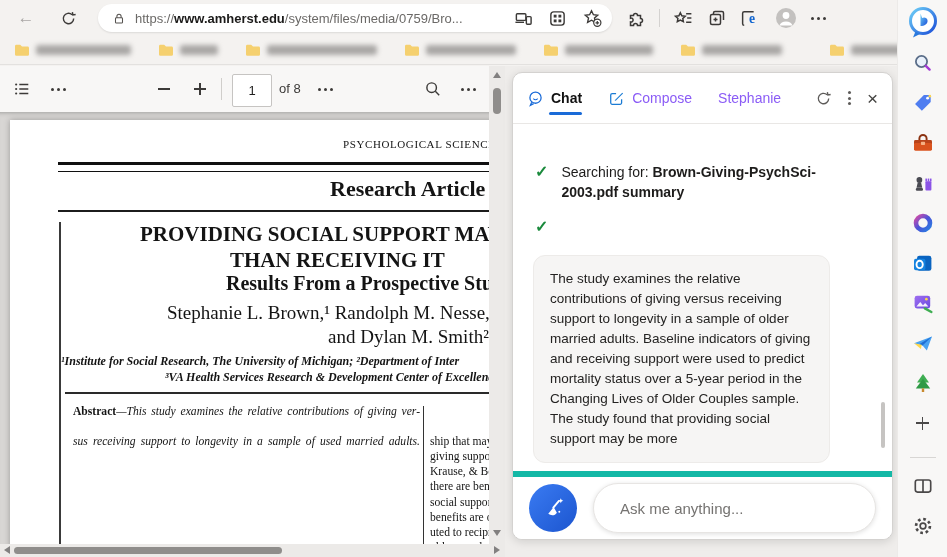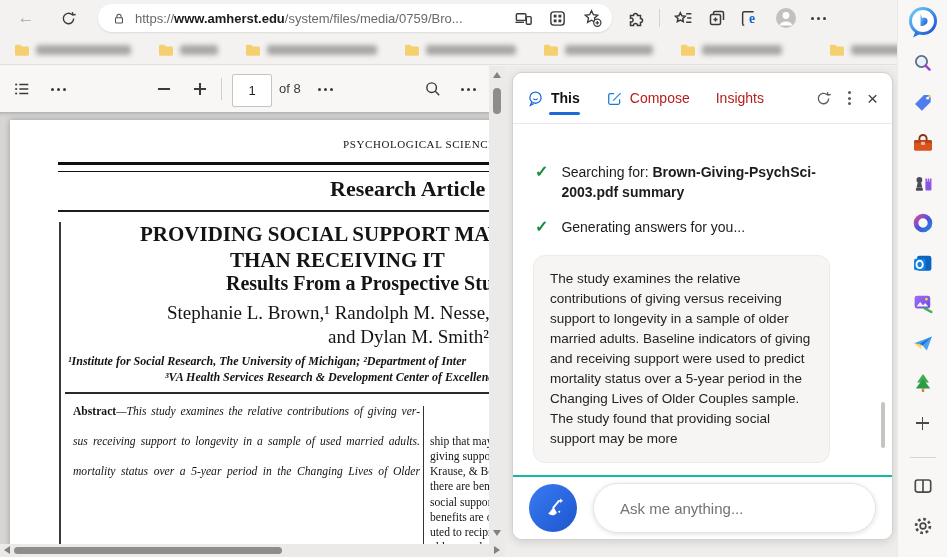--- a/index.html
+++ b/index.html
@@ -58,21 +58,21 @@
   .rule-double{position:absolute;left:48px;top:42px;width:648px;height:6px;border-top:3.5px solid #101010;border-bottom:1px solid #101010;}
   .research-article{left:320px;top:56px;font-size:22px;font-weight:bold;}
   .rule-2{position:absolute;left:48px;top:90px;width:648px;height:2px;background:#1c1c1c;}
   .vbar-title{position:absolute;left:49px;top:102px;width:2px;height:322px;background:#3a3a3a;}
   .title-l1{left:130px;top:102px;font-size:21px;font-weight:bold;}
   .title-l2{left:220px;top:128px;font-size:21px;font-weight:bold;}
   .subtitle{left:216px;top:152px;font-size:20px;font-weight:bold;}
   .authors-l1{left:157px;top:182px;font-size:19px;}
   .authors-l2{left:318px;top:206px;font-size:19px;}
   .affil{font-style:italic;font-size:12px;font-weight:bold;}
-  .affil1{left:58px;top:234px;}
+  .affil1{left:51px;top:234px;}
   .affil2{left:155px;top:250px;}
   .rule-3{position:absolute;left:55px;top:272px;width:641px;height:1.5px;background:#2a2a2a;}
   .abs-left{position:absolute;left:63px;top:284px;width:347px;font-size:11.6px;font-style:italic;line-height:15.1px;}
   .jline{text-align:justify;}
   .jline::after{content:"";display:inline-block;width:100%;height:0;}
   .abs-label{font-weight:bold;font-style:normal;}
   .col-div{position:absolute;left:413px;top:286px;width:1px;height:150px;background:#333;}
   .abs-right{position:absolute;left:420px;top:284px;width:83px;font-size:11.6px;line-height:15.1px;white-space:pre;overflow:hidden;}
 
   
@@ -84,42 +84,42 @@
   .tri-up{border-left:4.5px solid transparent;border-right:4.5px solid transparent;border-bottom:6px solid #828080;left:3.5px;top:6px;}
   .tri-down{border-left:4.5px solid transparent;border-right:4.5px solid transparent;border-top:6px solid #828080;left:3.5px;bottom:8px;}
   .tri-left{border-top:4.5px solid transparent;border-bottom:4.5px solid transparent;border-right:6px solid #828080;left:4px;top:2px;}
   .tri-right{border-top:4.5px solid transparent;border-bottom:4.5px solid transparent;border-left:6px solid #828080;right:5px;top:2px;}
 
   
   .chat-bg{position:absolute;left:505px;top:66px;width:392px;height:491px;background:#efedeb;}
   .panel{position:absolute;left:512px;top:72px;width:381px;height:468px;background:#fff;border:1px solid #d4d2d0;
          border-radius:10px;box-shadow:0 2px 10px rgba(0,0,0,.13);box-sizing:border-box;display:flex;flex-direction:column;overflow:hidden;}
   .panel-header{height:50px;flex:0 0 50px;display:flex;align-items:center;padding:0 14px;border-bottom:1px solid #e9e7e5;}
-  .tab{display:flex;align-items:center;gap:7px;font-size:14px;color:#b91c1c;position:relative;height:50px;cursor:default;}
+  .tab{display:flex;align-items:center;gap:7px;font-size:14px;color:#8b5cf6;position:relative;height:50px;cursor:default;}
   .tab.active{font-weight:bold;color:#111;}
   .tab.active::after{content:"";position:absolute;left:22px;right:0;bottom:8px;height:3px;background:#1a6bd8;border-radius:2px;}
   .tab+.tab{margin-left:26px;}
   .hdr-actions{margin-left:auto;display:flex;align-items:center;gap:16px;color:#5d5b59;}
   .kebab{display:flex;flex-direction:column;gap:2.5px;}
   .kebab i{width:3px;height:3px;border-radius:50%;background:#5d5b59;}
   .close-x{font-size:19px;color:#454442;line-height:1;}
 
   .chat-scroll{flex:1;position:relative;padding:14px 20px 0 20px;overflow:hidden;}
   .bubble{margin-left:auto;margin-right:12px;width:fit-content;max-width:272px;
           background:linear-gradient(90deg,#2f6fea,#1d57d2);color:#fff;font-size:14px;line-height:19px;
           padding:9px 17px;border-radius:18px;}
   .status-row{display:flex;gap:13px;margin:24px 4px 0 2px;align-items:flex-start;}
   .check{font-size:16px;font-weight:bold;color:#1a8a3c;line-height:20px;}
   .status-text{font-size:14px;line-height:20px;color:#1d1c1b;max-width:285px;}
   .status-text b{font-weight:bold;}
   .answer-card{margin-top:18px;width:297px;box-sizing:border-box;background:#f6f5f4;border:1px solid #edebe9;
                border-radius:12px;padding:13px 16px;font-size:13.5px;line-height:20px;color:#242322;}
   .chat-thumb{position:absolute;right:7px;top:278px;width:4px;height:46px;background:#c6c4c2;border-radius:2px;}
 
-  .input-bar{flex:0 0 62px;border-top:2px solid #14b8a6;background:#fff;display:flex;align-items:center;padding:0 16px;gap:16px;}
+  .input-bar{flex:0 0 62px;border-top:6px solid #14b8a6;background:#fff;display:flex;align-items:center;padding:0 16px;gap:16px;}
   .broom-btn{width:48px;height:48px;border-radius:50%;background:linear-gradient(135deg,#3a7bf2,#1c55cf);
              display:flex;align-items:center;justify-content:center;flex:0 0 48px;border:none;}
   .ask-input{flex:1;height:48px;border:1px solid #e7e5e3;border-radius:25px;box-shadow:0 1px 5px rgba(0,0,0,.13);
              padding:0 0 0 26px;font-size:15px;color:#333;outline:none;font-family:"Liberation Sans",sans-serif;}
   .ask-input::placeholder{color:#757371;}
 
   
   .rail{position:absolute;left:897px;top:0;width:50px;height:557px;background:#f8f7f6;border-left:1px solid #eceae8;
         box-sizing:border-box;display:flex;flex-direction:column;align-items:center;}
   .rail-item{width:40px;height:40px;display:flex;align-items:center;justify-content:center;flex:0 0 40px;}
@@ -311,21 +311,20 @@
       <div class="ph authors-l1">Stephanie L. Brown,¹ Randolph M. Nesse,¹</div>
       <div class="ph authors-l2">and Dylan M. Smith²,³</div>
       <div class="ph affil affil1">¹Institute for Social Research, The University of Michigan; ²Department of Inter</div>
       <div class="ph affil affil2">³VA Health Services Research &amp; Development Center of Excellence</div>
       <div class="rule-3"></div>
 
       <div class="abs-left">
         <div class="jline"><span class="abs-label">Abstract</span><span>—This study examines the relative contributions of giving ver-</span></div>
         <div>
             <div class="jline">sus receiving support to longevity in a sample of used married adults.</div>
-            <div class="jline">mortality status over a 5-year period in the Changing Lives of Older</div>
           </div>
       </div>
       <div class="col-div"></div>
       <div class="abs-right">
         <div><div>ship that may</div><div>giving support</div><div>Krause, &amp; Ben</div><div>there are benef</div><div>social support</div><div>benefits are oft</div><div>uted to recipro</div><div>older peoples'</div></div>
       </div>
     </div>
   </div>
 
   <div class="v-scroll">
@@ -341,31 +340,31 @@
 
   <div class="chat-bg"></div>
   <div class="panel">
     <div class="panel-header">
       <div class="tab active">
         <svg width="17" height="17" viewBox="0 0 20 20">
           <circle cx="10" cy="9" r="6.6" fill="none" stroke="#1a6bd8" stroke-width="1.5"></circle>
           <path d="M5.5 14.5L4 18l3.8-2" fill="none" stroke="#1a6bd8" stroke-width="1.5"></path>
           <path d="M7.4 10.2c1.6 1.5 3.6 1.5 5.2 0" fill="none" stroke="#1a6bd8" stroke-width="1.3"></path>
         </svg>
-        <span>This</span>
+        <span>Chat</span>
       </div>
       <div class="tab">
         <svg width="17" height="17" viewBox="0 0 20 20">
           <path d="M16 11v4a1.8 1.8 0 0 1-1.8 1.8H5A1.8 1.8 0 0 1 3.2 15V6A1.8 1.8 0 0 1 5 4.2h4.5" fill="none" stroke="#1a7bd4" stroke-width="1.5"></path>
           <path d="M8.5 11.5L16.8 3.1l.9 1-8.3 8.3-1.6.5z" fill="#1a7bd4"></path>
         </svg>
         <span>Compose</span>
       </div>
       <div class="tab">
-        <span>Insights</span>
+        <span>Stephanie</span>
       </div>
       <div class="hdr-actions">
         <svg width="17" height="17" viewBox="0 0 20 20">
           <path d="M16.1 10a6.1 6.1 0 1 1-1.9-4.4" fill="none" stroke="#5d5b59" stroke-width="1.6"></path>
           <path d="M14.6 2.6l.5 3.3 3.3-.6" fill="none" stroke="#5d5b59" stroke-width="1.6"></path>
         </svg>
         <div class="kebab">
             <i></i>
             <i></i>
             <i></i>
@@ -375,21 +374,20 @@
     </div>
 
     <div class="chat-scroll">
 
       <div class="status-row">
         <span class="check">✓</span>
         <span class="status-text"><span>Searching for: </span><b>Brown-Giving-PsychSci-2003.pdf summary</b></span>
       </div>
       <div class="status-row" style="margin-top:15px;">
         <span class="check">✓</span>
-        <span class="status-text">Generating answers for you...</span>
       </div>
 
       <div class="answer-card">The study examines the relative contributions of giving versus receiving support to longevity in a sample of older married adults. Baseline indicators of giving and receiving support were used to predict mortality status over a 5-year period in the Changing Lives of Older Couples sample. The study found that providing social support may be more</div>
       <div class="chat-thumb"></div>
     </div>
 
     <div class="input-bar">
       <button class="broom-btn">
         <svg width="26" height="26" viewBox="0 0 24 24">
           <path d="M17.5 5.5l-5.2 6.2" stroke="#fff" stroke-width="1.8" stroke-linecap="round"></path>

